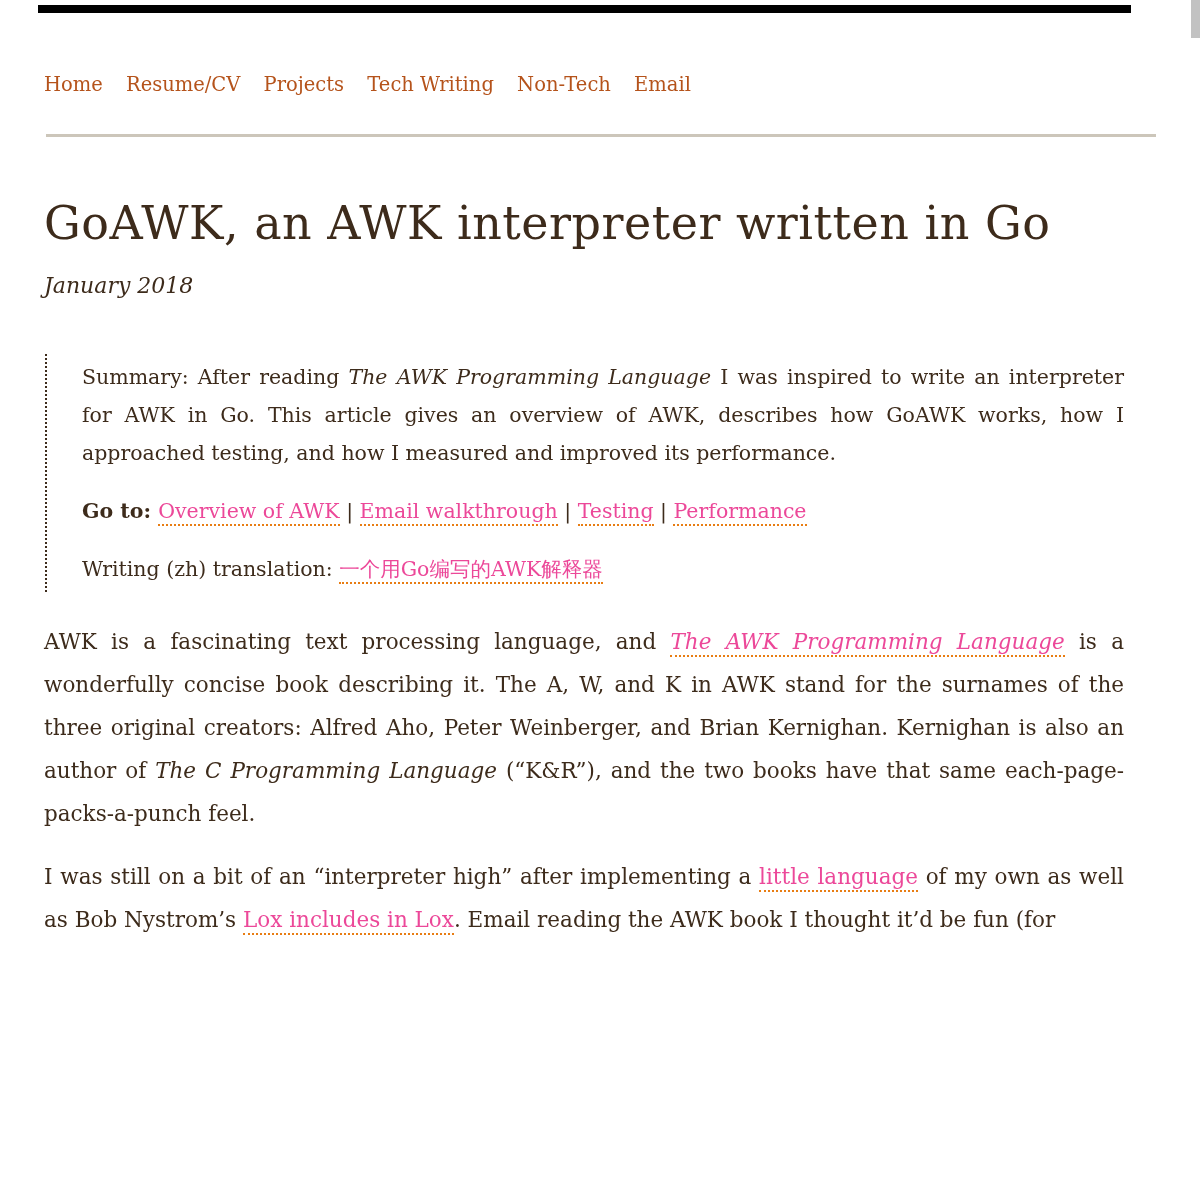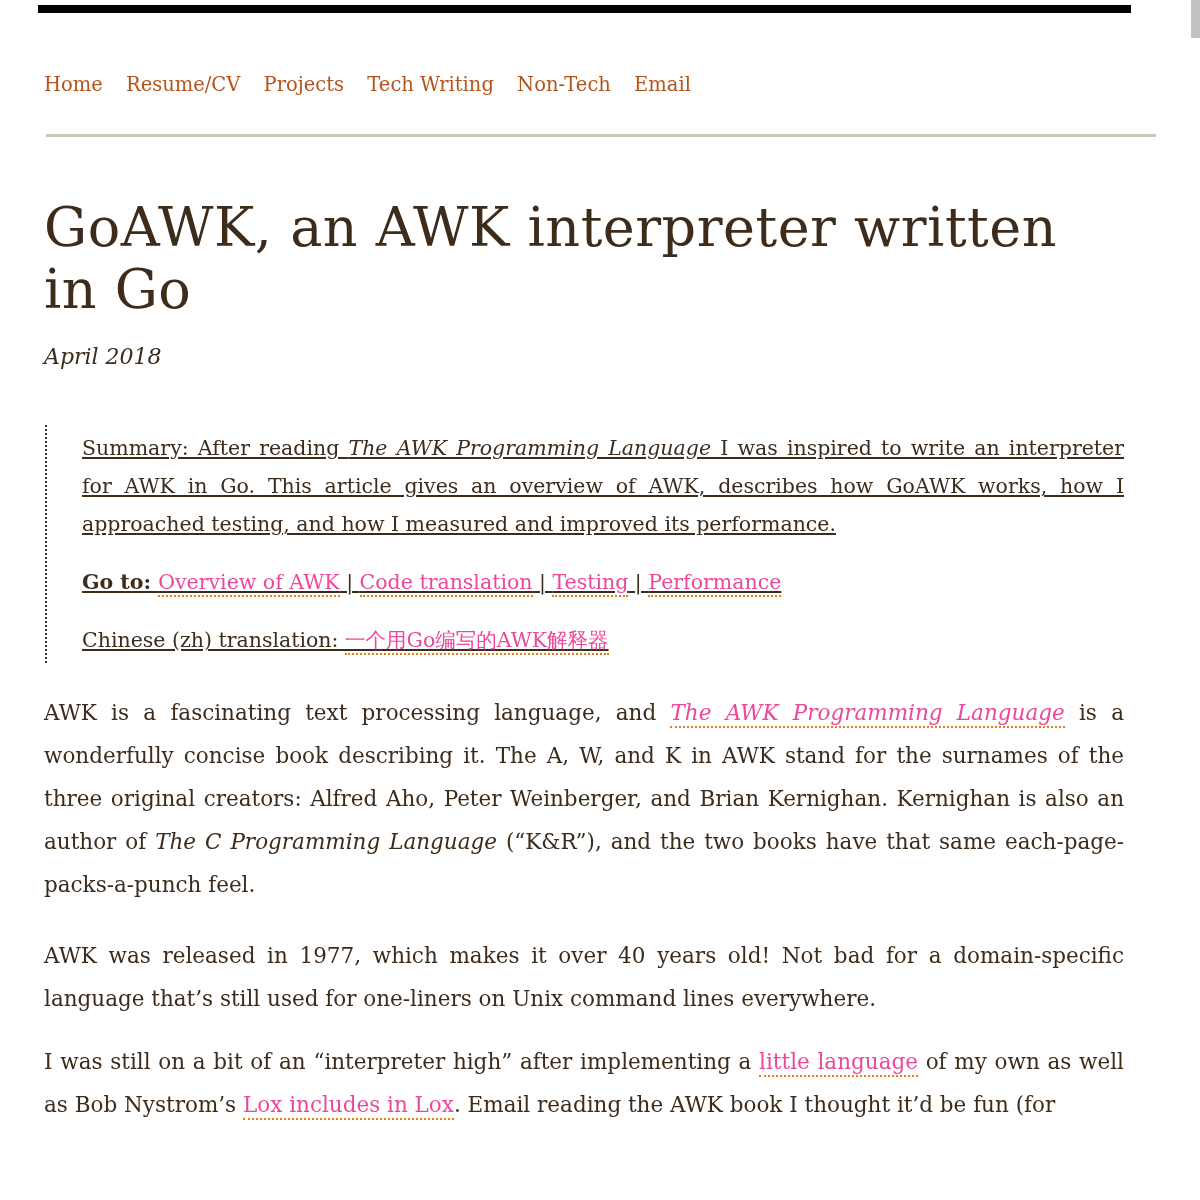--- a/index.html
+++ b/index.html
@@ -21,31 +21,30 @@
     text-decoration:none; display:inline-block;
   }
   nav { margin-top:60px; font-size:19.5px; line-height:23px; }
   nav a { color:#b5531b; text-decoration:none; margin-right:17px; }
   hr.divider {
     border:none; height:3px; background:#ccc6ba;
     width:1110px; margin:38px 0 0 46px;
   }
   main { margin-left:44px; width:1080px; }
   h2.title {
-    font-size:54px; font-weight:normal;
+    font-size:46px; font-weight:normal;
     margin:60px 0 0 0; line-height:1.15; letter-spacing:0.5px;
   }
   .date { font-style:italic; font-size:22px; line-height:31px; margin:20px 0 0 0; }
   blockquote.summary {
     margin:53px 0 0 1px;
     padding:4px 0 4px 35px;
     border-left:2px dotted #3d2b1b;
     font-size:20.5px; line-height:38px;
     text-align:justify;
-    text-decoration:underline;
   }
   blockquote.summary p { margin:0; }
   blockquote.summary p + p { margin-top:20px; }
   main > p {
     font-size:21.5px; line-height:43px;
     text-align:justify;
     margin:28px 0 0 0;
   }
   main > p.update { margin-top:44px; font-style:italic; }
   main > p.last { margin-top:20px; }
@@ -77,24 +76,23 @@
     <a href="#">Tech Writing</a>
     <a href="#">Non-Tech</a>
     <a href="#">Email</a>
   </nav>
 </header>
 
 <hr class="divider">
 
 <main>
   <h2 class="title">GoAWK, an AWK interpreter written in Go</h2>
-  <p class="date">April 2018</p>
+  <p class="date">January 2018</p>
 
   <blockquote class="summary">
     <p><span>Summary: After reading </span><span class="it">The AWK Programming Language</span><span> I was inspired to write an interpreter for AWK in Go. This article gives an overview of AWK, describes how GoAWK works, how I approached testing, and how I measured and improved its performance.</span></p>
-    <p><span class="b">Go to: </span><a href="#" class="lnk">Overview of AWK</a><span> | </span><a href="#" class="lnk">Code translation</a><span> | </span><a href="#" class="lnk">Testing</a><span> | </span><a href="#" class="lnk">Performance</a></p>
-    <p><span>Chinese (zh) translation: </span><a href="#" class="lnk">一个用Go编写的AWK解释器</a></p>
+    <p><span class="b">Go to: </span><a href="#" class="lnk">Overview of AWK</a><span> | </span><a href="#" class="lnk">Email walkthrough</a><span> | </span><a href="#" class="lnk">Testing</a><span> | </span><a href="#" class="lnk">Performance</a></p>
+    <p><span>Writing (zh) translation: </span><a href="#" class="lnk">一个用Go编写的AWK解释器</a></p>
   </blockquote>
 
   <p><span>AWK is a fascinating text processing language, and </span><a href="#" class="lnk it">The AWK Programming Language</a><span> is a wonderfully concise book describing it. The A, W, and K in AWK stand for the surnames of the three original creators: Alfred Aho, Peter Weinberger, and Brian Kernighan. Kernighan is also an author of </span><span class="it">The C Programming Language</span><span> (“K&amp;R”), and the two books have that same each-page-packs-a-punch feel.</span></p>
-  <p><span>AWK was released in 1977, which makes it over 40 years old! Not bad for a domain-specific language that’s still used for one-liners on Unix command lines everywhere.</span></p>
   <p class="last"><span>I was still on a bit of an “interpreter high” after implementing a </span><a href="#" class="lnk">little language</a><span> of my own as well as Bob Nystrom’s </span><a href="#" class="lnk">Lox includes in Lox</a><span>. Email reading the AWK book I thought it’d be fun (for</span></p>
 </main>
 
 </body></html>

